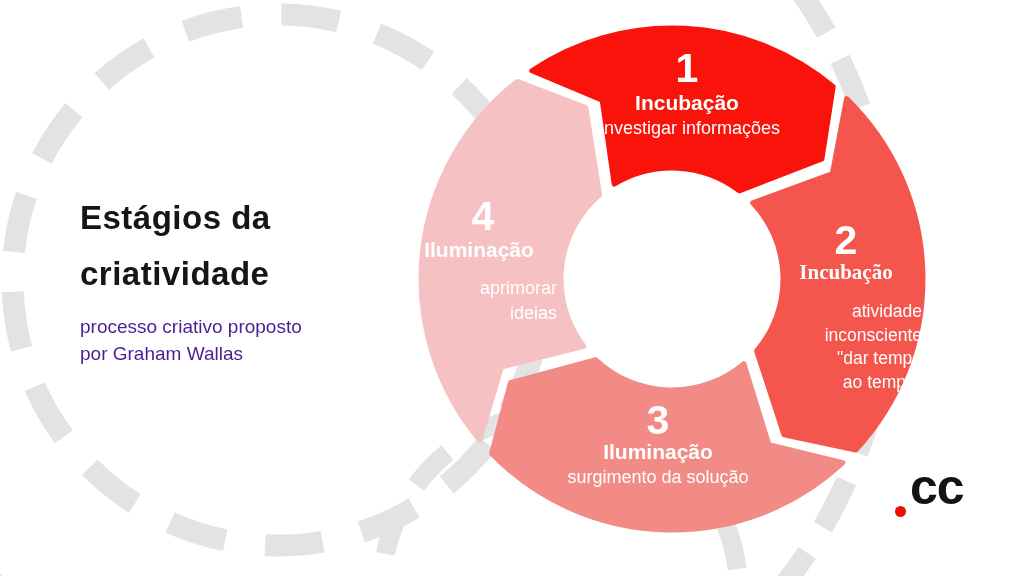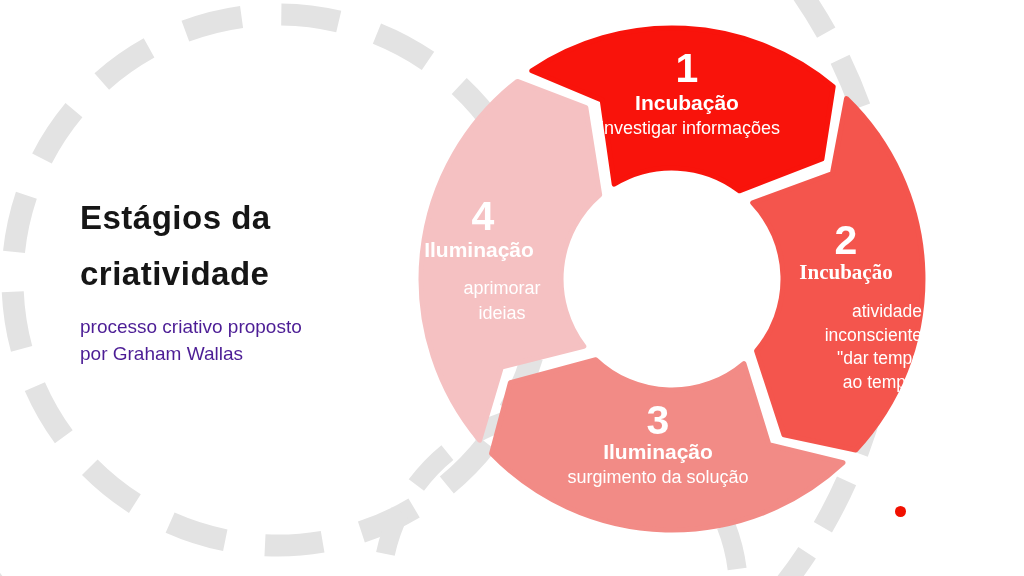--- a/index.html
+++ b/index.html
@@ -9,21 +9,21 @@
   }
   .abs{position:absolute;}
   svg#scene{position:absolute;left:0;top:0;}
   .pre{white-space:pre-line;}
   .ctr{transform:translate(-50%,-50%);text-align:center;}
   .seg-text{color:#ffffff;}
   .seg-num{font-weight:bold;font-size:41px;line-height:1;}
   .seg-title{font-weight:bold;font-size:21px;line-height:1.2;}
   .seg-desc{font-size:18px;line-height:1.3;}
   .seg-desc-sm{font-size:17.5px;line-height:23.5px;text-align:right;}
-  .seg-desc-left{font-size:18px;line-height:25px;text-align:center;}
+  .seg-desc-left{font-size:18px;line-height:25px;text-align:right;}
   #main-title{
     left:80px;top:190px;font-size:33px;font-weight:bold;line-height:56px;
     color:#161616;letter-spacing:0.5px;
   }
   #subtitle{
     left:80px;top:313px;font-size:19px;line-height:27px;color:#4c1d95;
   }
   #logo{left:894px;top:462px;width:120px;height:60px;}
   #logo-dot{
     position:absolute;left:1px;top:44px;width:11px;height:11px;border-radius:50%;
@@ -66,13 +66,14 @@
 <div class="abs ctr seg-text seg-title" style="left: 658px; top: 452px; color: rgb(255, 255, 255);">Iluminação</div>
 <div class="abs ctr seg-text seg-desc" style="left: 658px; top: 478px; color: rgb(255, 255, 255); text-align: center;">surgimento da solução</div>
 
 <div class="abs ctr seg-text seg-num" style="left: 483px; top: 216px; color: rgb(255, 255, 255);">4</div>
 <div class="abs ctr seg-text seg-title" style="left: 479px; top: 250px; color: rgb(255, 255, 255);">Iluminação</div>
 <div class="abs pre seg-text seg-desc-left" style="left: 447px; top: 276px; width: 110px; color: rgb(255, 255, 255);">aprimorar
 ideias</div>
 
 <div id="logo" class="abs">
   <span id="logo-dot" style="background: rgb(241, 16, 0);"></span>
+  <span id="logo-text" style="color: rgb(19, 19, 19);">cc</span>
 </div>
 
 </body></html>

